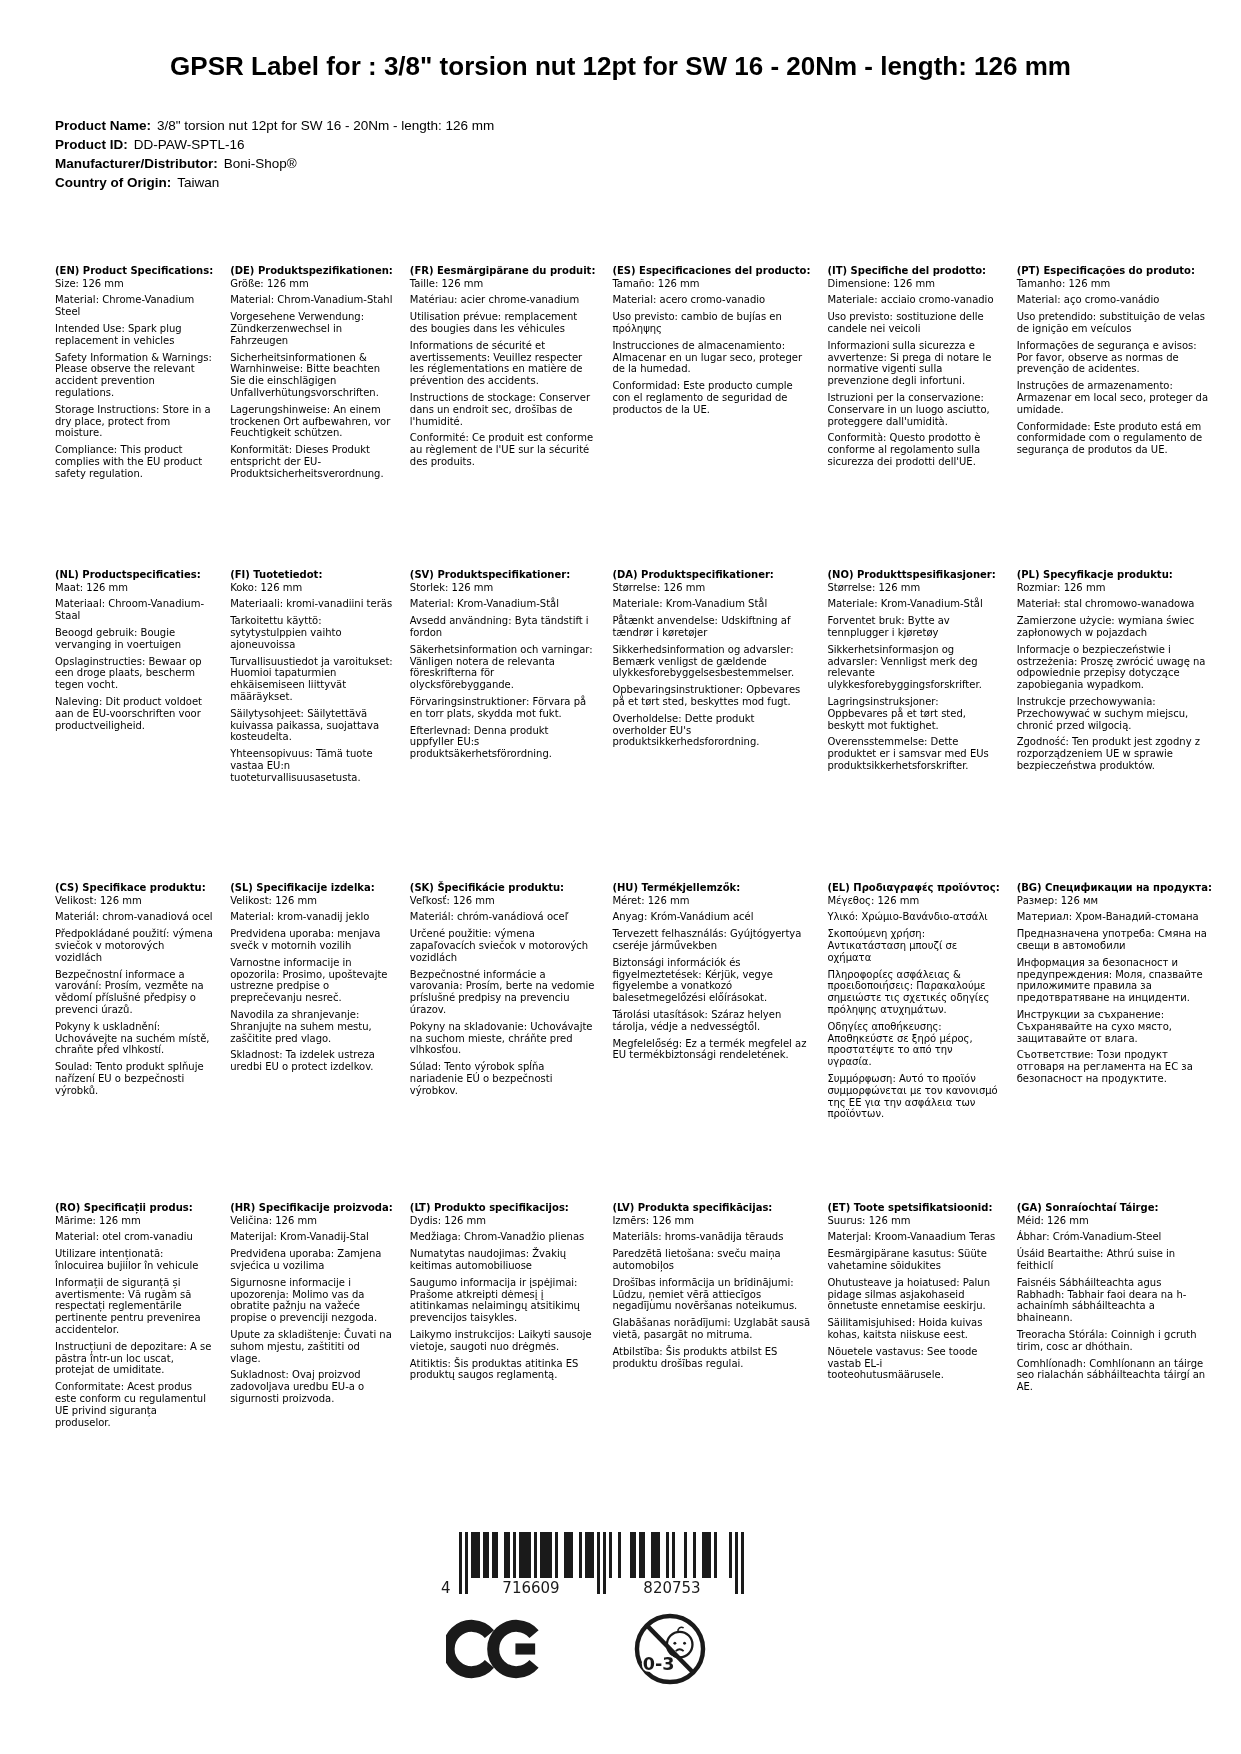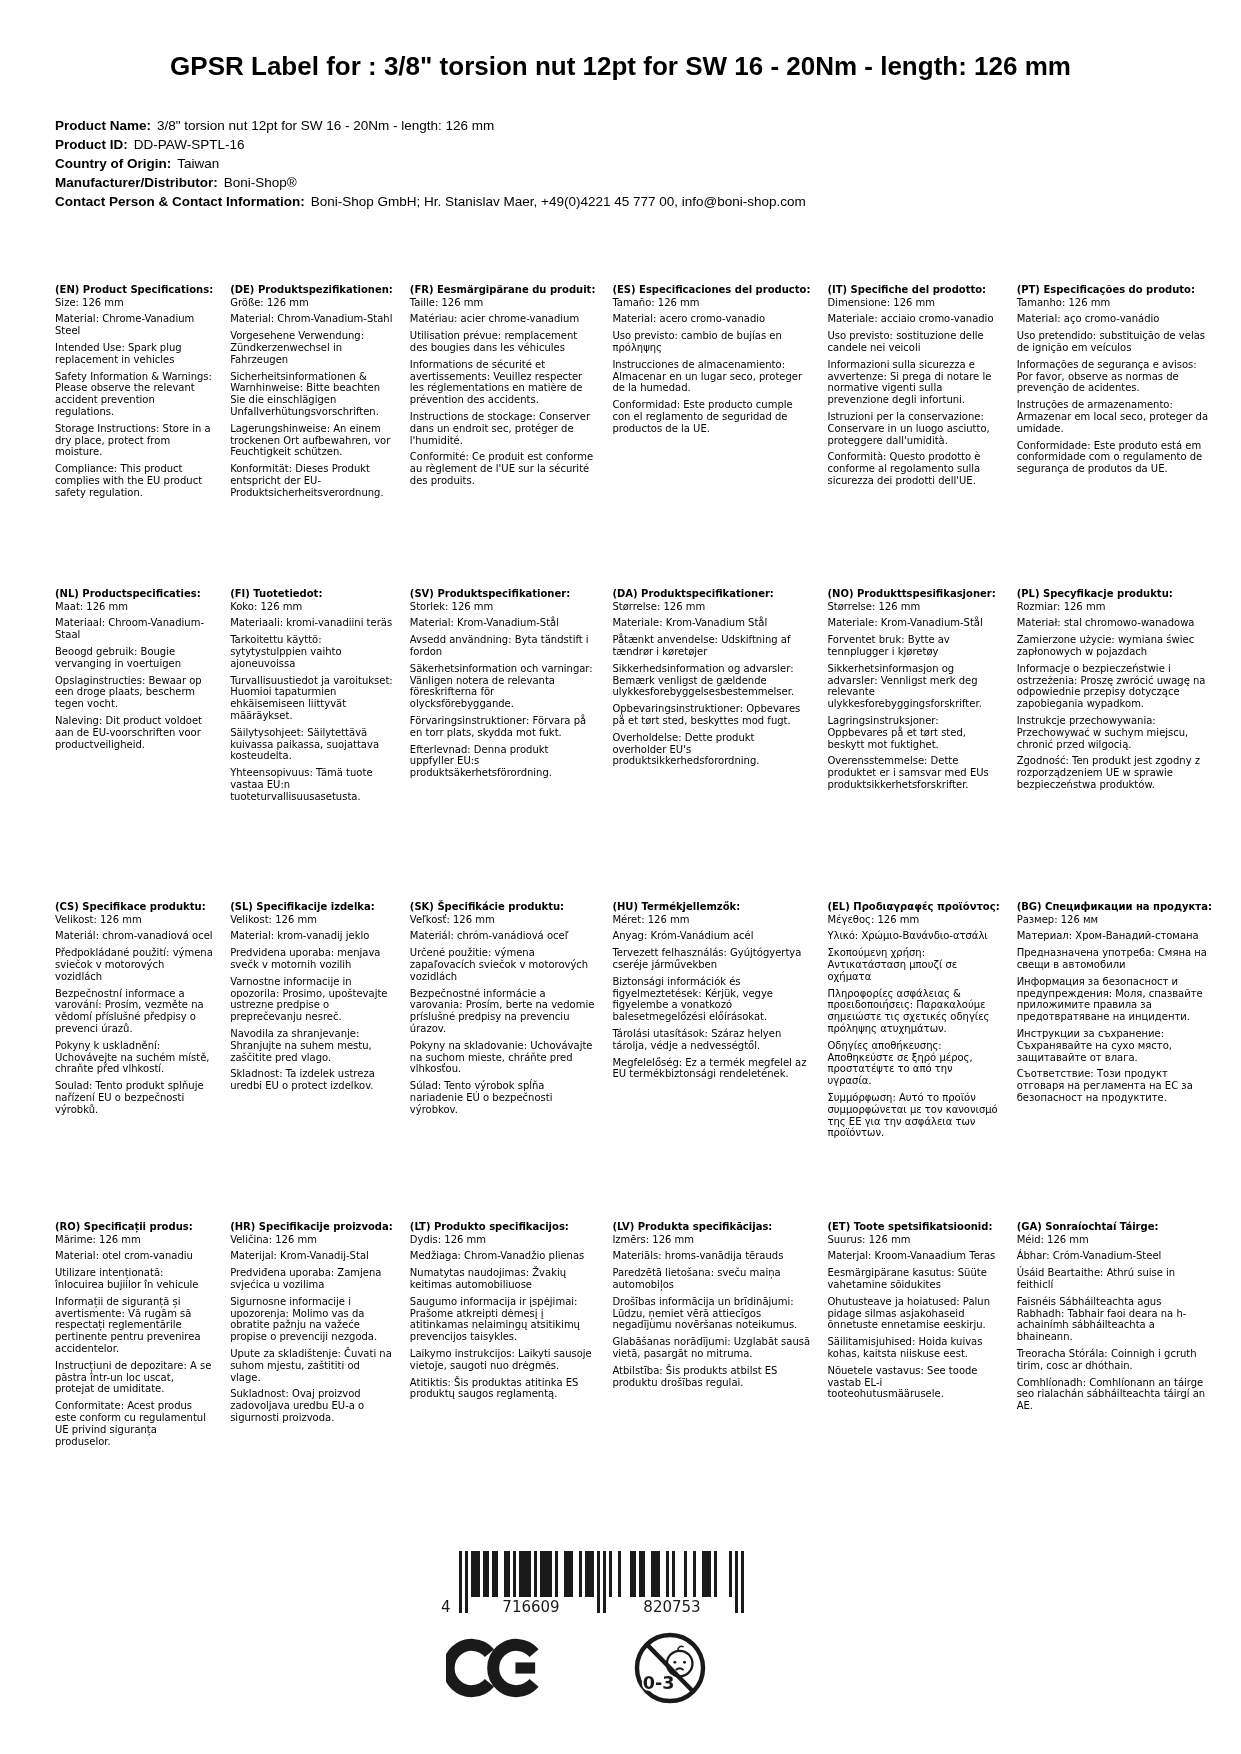--- a/index.html
+++ b/index.html
@@ -21,23 +21,22 @@
   svg{display:block;}
 </style>
 </head>
 <body>
 
 <div class="title">GPSR Label for : 3/8" torsion nut 12pt for SW 16 - 20Nm - length: 126 mm</div>
 
 <div class="product-info">
     <div class="pi-row"><span class="pi-label">Product Name:</span><span class="pi-value">3/8" torsion nut 12pt for SW 16 - 20Nm - length: 126 mm</span></div>
     <div class="pi-row"><span class="pi-label">Product ID:</span><span class="pi-value">DD-PAW-SPTL-16</span></div>
+    <div class="pi-row"><span class="pi-label">Manufacturer/Distributor:</span><span class="pi-value">Boni-Shop®</span></div>
     <div class="pi-row"><span class="pi-label">Country of Origin:</span><span class="pi-value">Taiwan</span></div>
-    <div class="pi-row"><span class="pi-label">Manufacturer/Distributor:</span><span class="pi-value">Boni-Shop®</span></div>
-    <div class="pi-row"><span class="pi-label">Contact Person &amp; Contact Information:</span><span class="pi-value">Boni-Shop GmbH; Hr. Stanislav Maer, +49(0)4221 45 777 00, info@boni-shop.com</span></div>
   </div>
 
 <div class="spec-grid">
     <div class="spec-block">
       <div class="spec-heading">(EN) Product Specifications:</div>
       <p class="spec-par">Size: 126 mm</p>
       <p class="spec-par">Material: Chrome-Vanadium Steel</p>
       <p class="spec-par">Intended Use: Spark plug replacement in vehicles</p>
       <p class="spec-par">Safety Information &amp; Warnings: Please observe the relevant accident prevention regulations.</p>
       <p class="spec-par">Storage Instructions: Store in a dry place, protect from moisture.</p>
@@ -51,21 +50,21 @@
       <p class="spec-par">Sicherheitsinformationen &amp; Warnhinweise: Bitte beachten Sie die einschlägigen Unfallverhütungsvorschriften.</p>
       <p class="spec-par">Lagerungshinweise: An einem trockenen Ort aufbewahren, vor Feuchtigkeit schützen.</p>
       <p class="spec-par">Konformität: Dieses Produkt entspricht der EU-Produktsicherheitsverordnung.</p>
     </div>
     <div class="spec-block">
       <div class="spec-heading">(FR) Eesmärgipärane du produit:</div>
       <p class="spec-par">Taille: 126 mm</p>
       <p class="spec-par">Matériau: acier chrome-vanadium</p>
       <p class="spec-par">Utilisation prévue: remplacement des bougies dans les véhicules</p>
       <p class="spec-par">Informations de sécurité et avertissements: Veuillez respecter les réglementations en matière de prévention des accidents.</p>
-      <p class="spec-par">Instructions de stockage: Conserver dans un endroit sec, protéger de l'humidité.</p>
+      <p class="spec-par">Instructions de stockage: Conserver dans un endroit sec, drošības de l'humidité.</p>
       <p class="spec-par">Conformité: Ce produit est conforme au règlement de l'UE sur la sécurité des produits.</p>
     </div>
     <div class="spec-block">
       <div class="spec-heading">(ES) Especificaciones del producto:</div>
       <p class="spec-par">Tamaño: 126 mm</p>
       <p class="spec-par">Material: acero cromo-vanadio</p>
       <p class="spec-par">Uso previsto: cambio de bujías en πρόληψης</p>
       <p class="spec-par">Instrucciones de almacenamiento: Almacenar en un lugar seco, proteger de la humedad.</p>
       <p class="spec-par">Conformidad: Este producto cumple con el reglamento de seguridad de productos de la UE.</p>
     </div>

